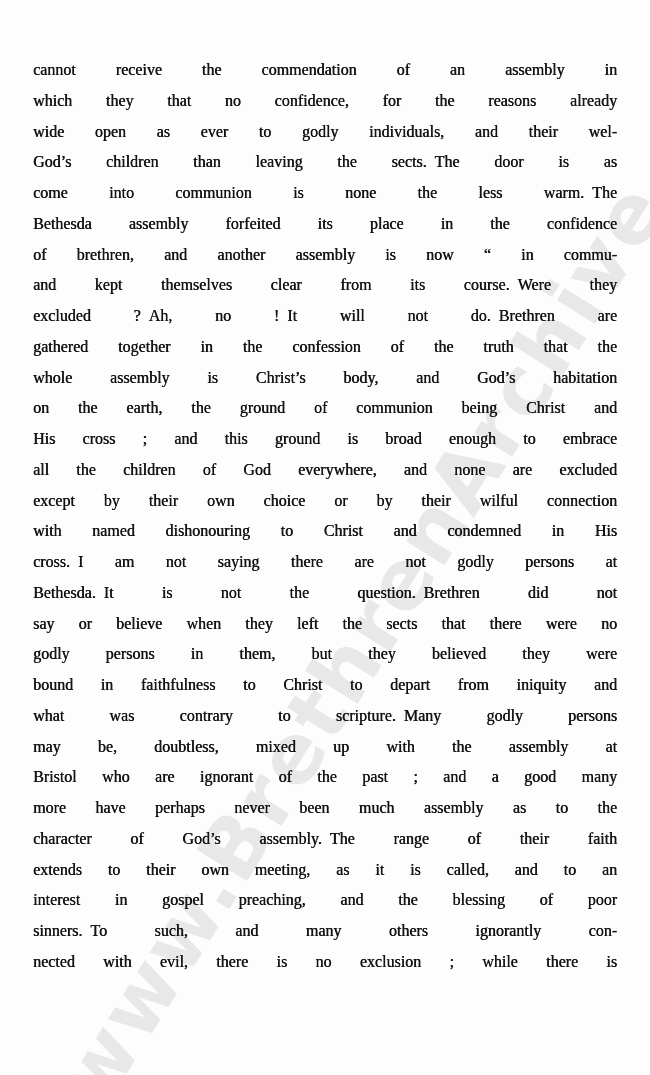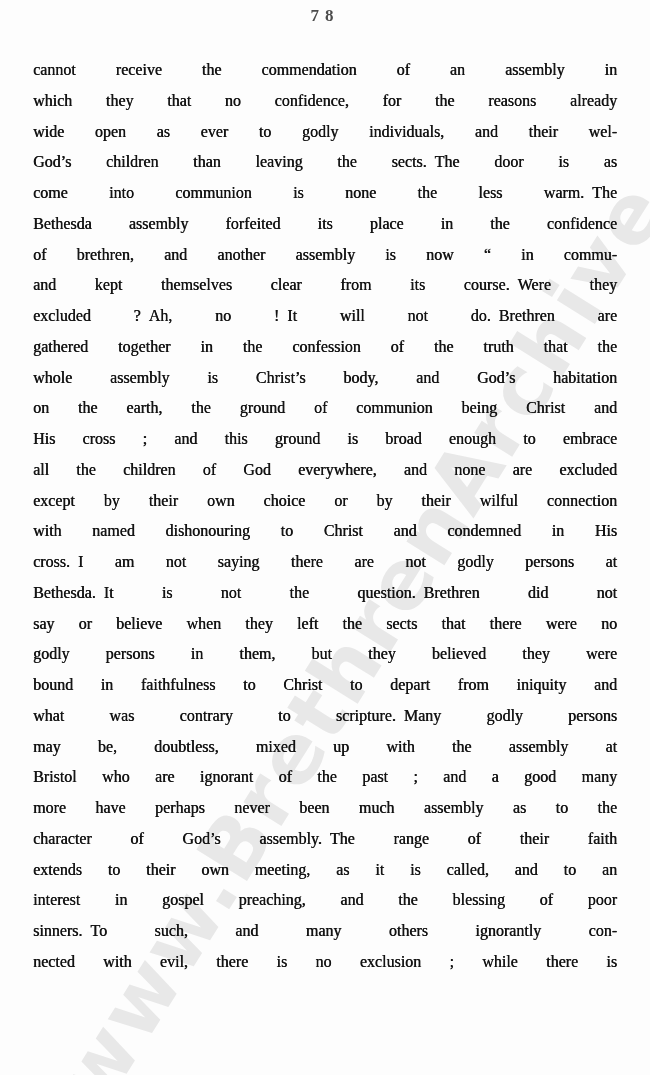--- a/index.html
+++ b/index.html
@@ -61,21 +61,20 @@
     white-space: normal;
   }
 </style>
 </head>
 <body>
 
 <div class="page">
 
   <div class="watermark">www.BrethrenArchive.org</div>
 
-  <div class="page-number">78</div>
 
   <div class="body-text">
       <div class="text-line">cannot receive the commendation of an assembly in</div>
       <div class="text-line">which they that no confidence, for the reasons already</div>
       <div class="text-line">wide open as ever to godly individuals, and their wel-</div>
       <div class="text-line">God’s children than leaving the sects. The door is as</div>
       <div class="text-line">come into communion is none the less warm. The</div>
       <div class="text-line">Bethesda assembly forfeited its place in the confidence</div>
       <div class="text-line">of brethren, and another assembly is now “ in commu-</div>
       <div class="text-line">and kept themselves clear from its course. Were they</div>

